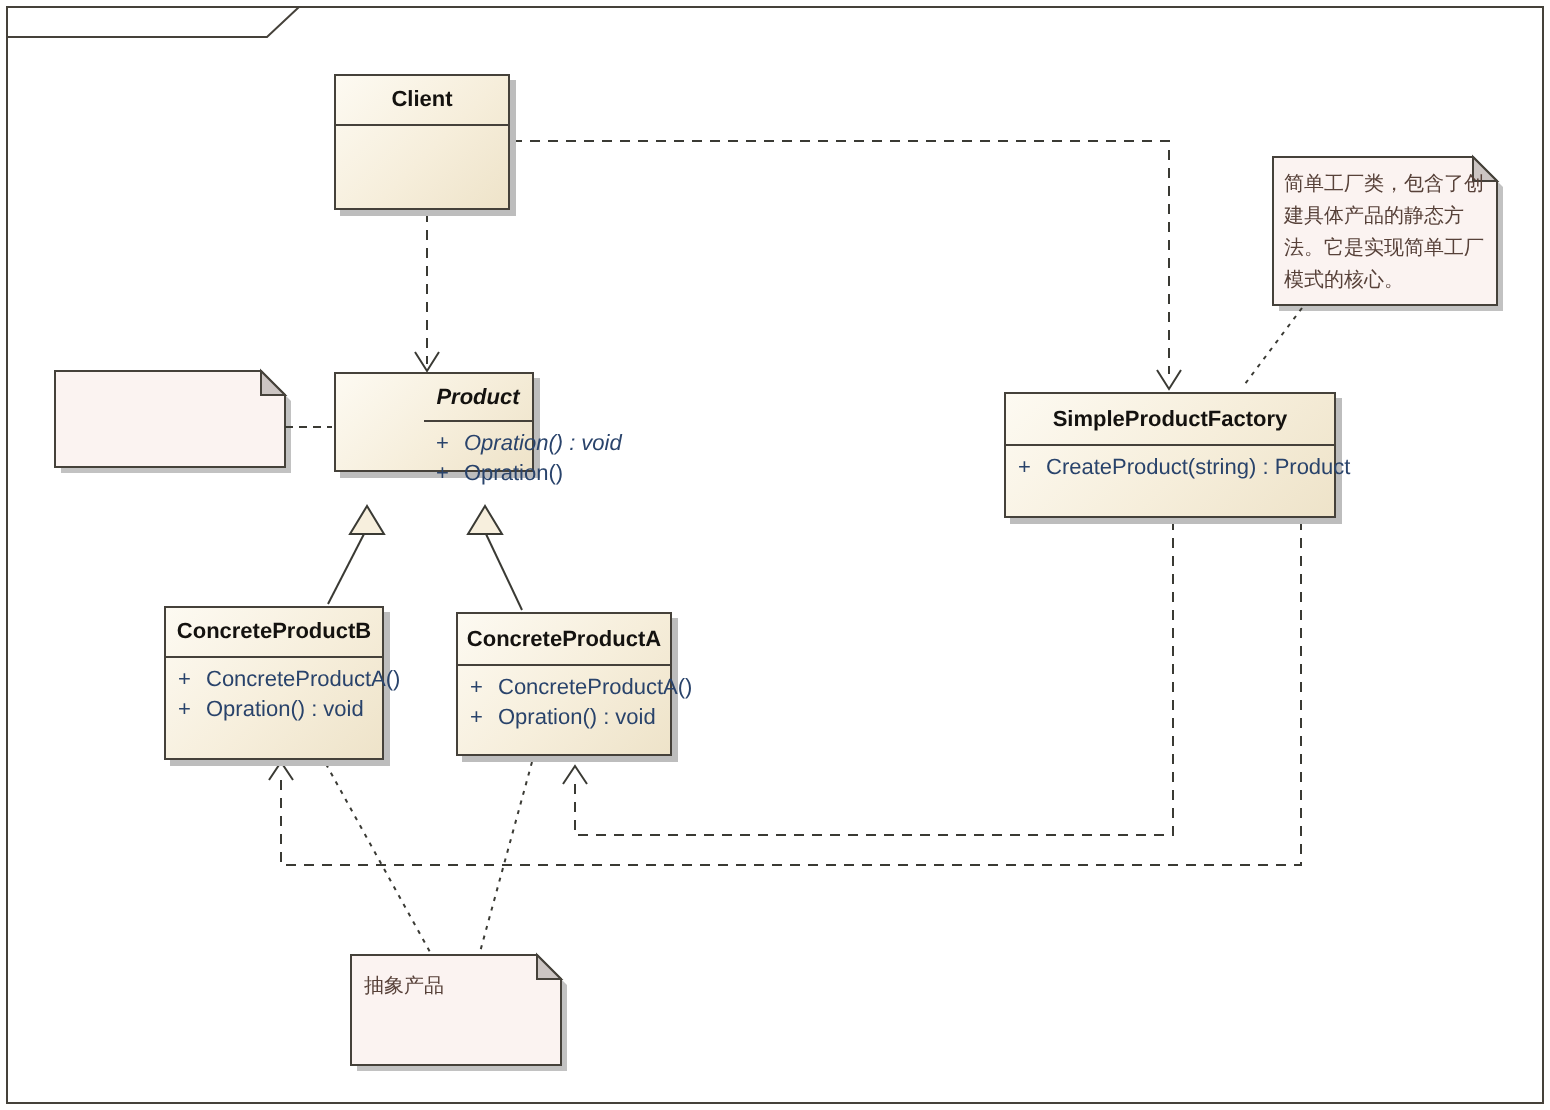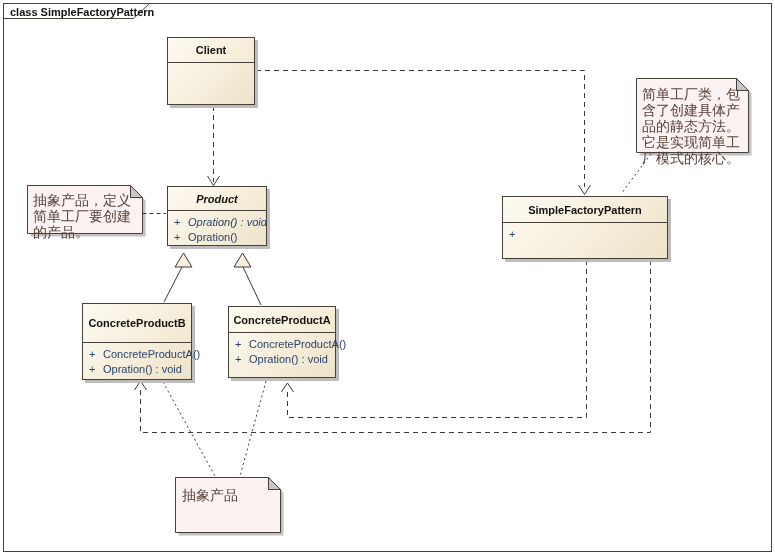--- a/index.html
+++ b/index.html
@@ -16,22 +16,22 @@
   .class-title { box-sizing:border-box; border-bottom:1px solid #45413a;
     display:flex; align-items:center; justify-content:center;
     font-size:11px; font-weight:bold; color:#14120f; }
   .class-title.abstract { font-style:italic; }
   .methods { padding-top:4px; }
   .method { display:flex; padding:1px 2px 1px 6px; font-size:11px;
     line-height:13px; color:#29436b; white-space:nowrap; }
   .method .vis { width:14px; flex:0 0 14px; }
   .italic { font-style:italic; }
 
-  .note-text { position:absolute; z-index:2; font-size:14px; line-height:16px;
-    color:#574139; }
+  .note-text { position:absolute; z-index:2; font-size:10px; line-height:16px;
+    color:#574139;font-family:Liberation Mono, monospace; }
   .note-single { line-height:14px; }
 </style>
 </head>
 <body>
 
 <div class="canvas">
 
   <svg class="lines" width="775" height="555" viewBox="0 0 775 555">
 
     <g>
@@ -85,51 +85,51 @@
 
     <g stroke-width="1">
       <path d="M178.5,480.5 H271.5 L283.5,492.5 V535.5 H178.5 Z" fill="#c2c2c2" stroke="none"></path>
       <path d="M175.5,477.5 H268.5 L280.5,489.5 V532.5 H175.5 Z" fill="#fbf3f1" stroke="#45413a"></path>
       <path d="M268.5,477.5 V489.5 H280.5 Z" fill="#ccc5c3" stroke="#45413a"></path>
       <path d="M163,382 L215,476" fill="none" stroke="#3a3a34" stroke-dasharray="2,3"></path>
       <path d="M266,381 L240,476" fill="none" stroke="#3a3a34" stroke-dasharray="2,3"></path>
     </g>
   </svg>
 
-  <div class="frame-label">class SimpleFactoryPattern</div>
 
   <div class="class-box" style="left:167px; top:37px; width:88px; height:68px;">
     <div class="class-title" style="height:25px;">Client</div>
   </div>
 
-  <div class="class-box" style="left:167px; top:186px; width:100px; height:60px;">
+  <div class="class-box" style="left:167px; top:186px; width:100px; height:50px;padding-left:44px;">
     <div class="class-title abstract" style="height:24px;">Product</div>
     <div class="methods">
       <div class="method">
         <span class="vis">+</span>
         <span class="italic">Opration() : void</span>
       </div>
       <div class="method">
         <span class="vis">+</span>
         <span>Opration()</span>
       </div>
     </div>
   </div>
 
   <div class="class-box" style="left:502px; top:196px; width:166px; height:63px;">
-    <div class="class-title" style="height:26px;">SimpleFactoryPattern</div>
+    <div class="class-title" style="height:26px;">SimpleProductFactory</div>
     <div class="methods">
       <div class="method">
         <span class="vis">+</span>
+        <span>CreateProduct(string) : Product</span>
       </div>
     </div>
   </div>
 
   <div class="class-box" style="left:82px; top:303px; width:110px; height:77px;">
-    <div class="class-title" style="height:39px;">ConcreteProductB</div>
+    <div class="class-title" style="height:25px;">ConcreteProductB</div>
     <div class="methods">
       <div class="method">
         <span class="vis">+</span>
         <span>ConcreteProductA()</span>
       </div>
       <div class="method">
         <span class="vis">+</span>
         <span>Opration() : void</span>
       </div>
     </div>
@@ -142,19 +142,18 @@
         <span class="vis">+</span>
         <span>ConcreteProductA()</span>
       </div>
       <div class="method">
         <span class="vis">+</span>
         <span>Opration() : void</span>
       </div>
     </div>
   </div>
 
-  <div class="note-text" style="left:33px; top:192px; width:104px;">抽象产品，定义简单工厂要创建的产品。</div>
 
   <div class="note-text" style="left:642px; top:86px; width:102px;">简单工厂类，包含了创建具体产品的静态方法。它是实现简单工厂模式的核心。</div>
 
   <div class="note-text note-single" style="left:182px; top:488px; width:90px;">抽象产品</div>
 
 </div>
 
 </body></html>

